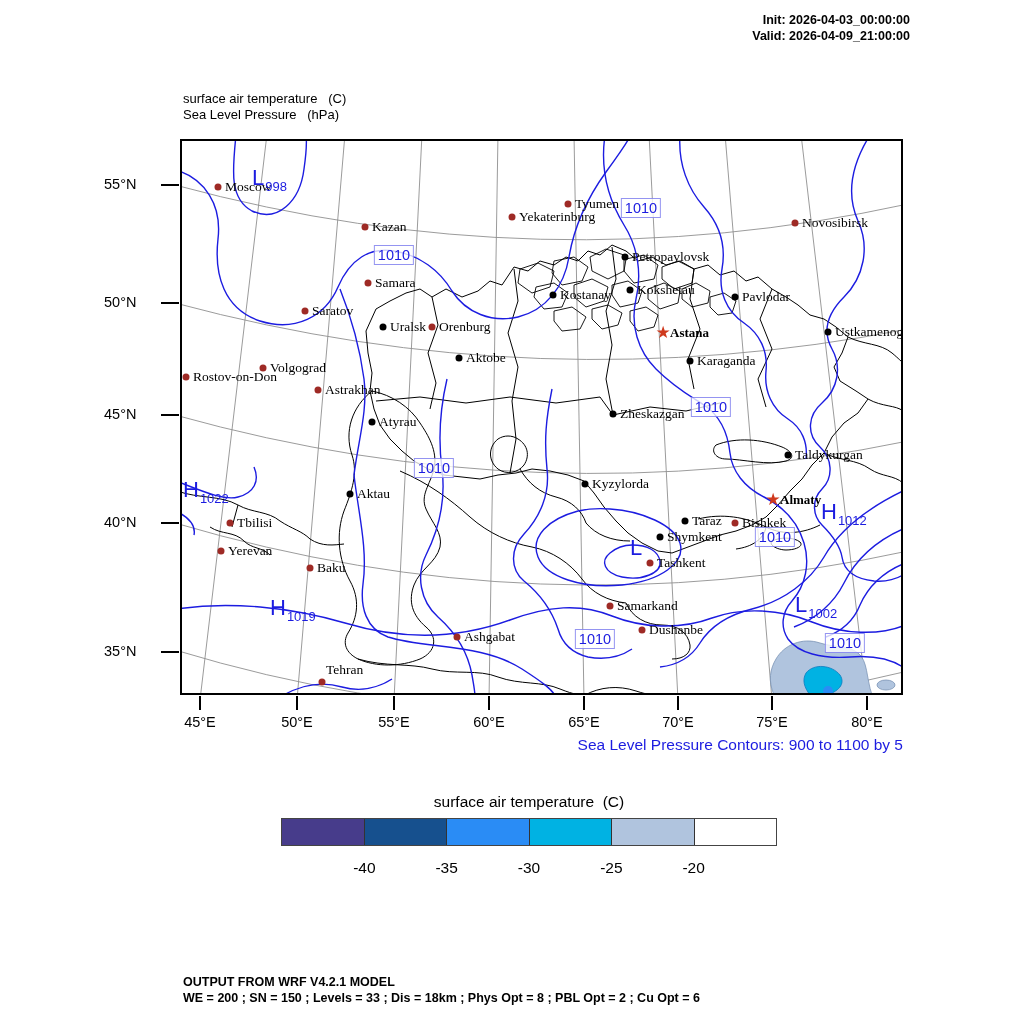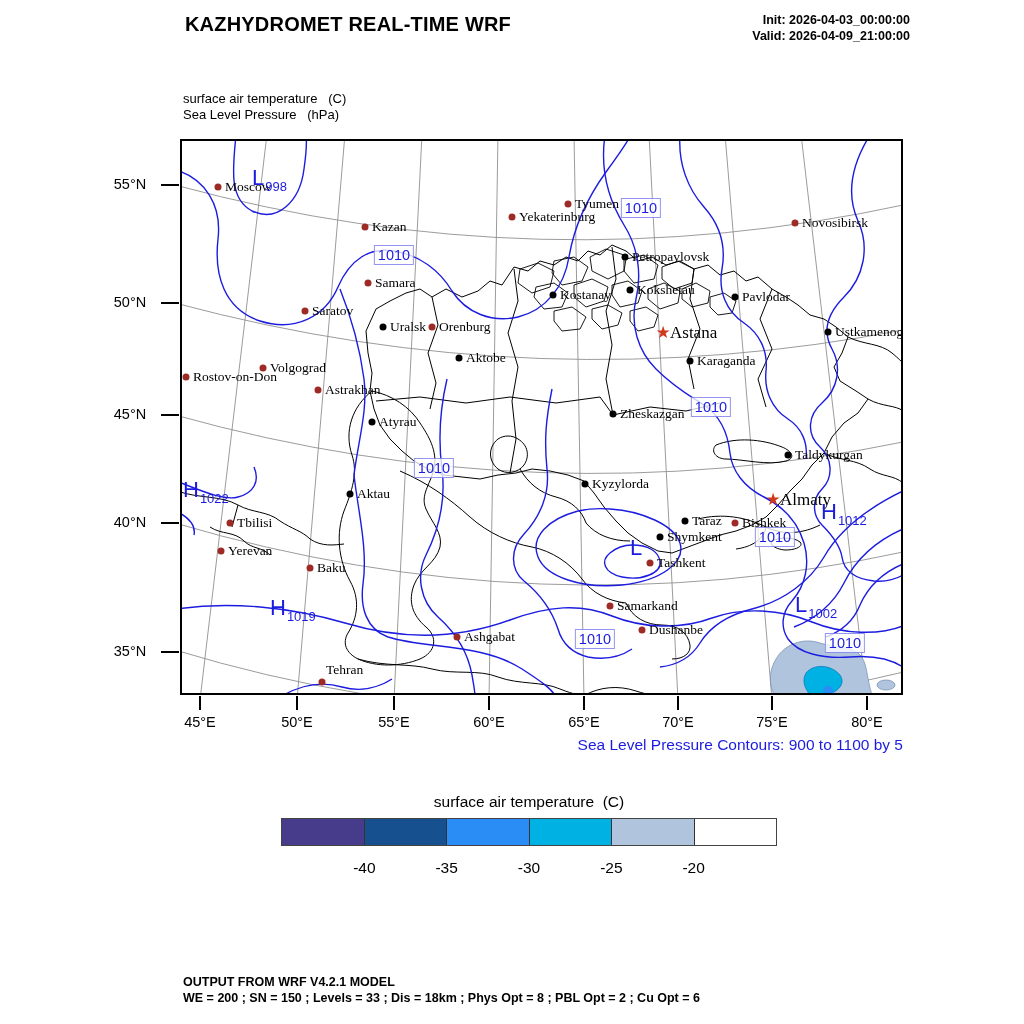--- a/index.html
+++ b/index.html
@@ -13,48 +13,47 @@
   #map{position:absolute;left:180px;top:139px;width:723px;height:556px;overflow:hidden;}
   #map svg{position:absolute;left:0;top:0;}
   #overlay{position:absolute;left:0;top:0;width:723px;height:556px;}
   .dot{position:absolute;width:7px;height:7px;border-radius:50%;transform:translate(-50%,-50%);}
   .dot.red{background:#9e2a25;}
   .dot.black{background:#000;}
   .star{position:absolute;transform:translate(-50%,-54%);font-size:17px;color:#cf3a1e;
         line-height:1;font-family:"DejaVu Sans",sans-serif;}
   .city-label{position:absolute;transform:translateY(-50%);font-family:"Liberation Serif",serif;
         font-size:13.5px;white-space:nowrap;}
-  .city-label.capital{font-weight:normal;font-size:17px;}
+  .city-label.capital{font-weight:bold;font-size:13px;}
   .pc{position:absolute;color:#1c1ce0;white-space:nowrap;}
   .pc-letter{font-size:22px;line-height:1;}
   .pc-sub{font-size:13px;position:relative;top:6px;left:1px;}
   .slp-box{position:absolute;transform:translate(-50%,-50%);color:#1c1ce0;font-size:14.5px;
         border:1px solid rgba(60,60,230,.55);background:rgba(255,255,255,.78);
         padding:0 3px;line-height:18px;white-space:nowrap;}
   .lat-tick{position:absolute;left:161px;width:18px;height:2px;background:#000;}
-  .lat-label{position:absolute;left:104px;width:52px;text-align:center;font-size:14.5px;}
+  .lat-label{position:absolute;left:104px;width:52px;text-align:left;font-size:14.5px;}
   .lon-tick{position:absolute;top:696px;width:2px;height:14px;background:#000;}
   .lon-label{position:absolute;top:714px;width:48px;text-align:center;font-size:14.5px;}
   .contour-note{position:absolute;left:403px;top:736px;width:500px;text-align:right;
         color:#1c1ce0;font-size:15.5px;}
   .cb-title{position:absolute;left:282px;top:793px;width:494px;text-align:center;font-size:15.5px;white-space:pre;}
   #cb-bar{position:absolute;left:282px;top:819px;width:494px;height:26px;display:flex;
         outline:1px solid #444;}
   .cb-seg{flex:1 1 0;border-right:1px solid #333;}
   .cb-seg:last-child{border-right:none;}
   #cb-ticks{position:absolute;left:282px;top:859px;width:494px;height:20px;}
   .cb-tick{position:absolute;transform:translateX(-50%);font-size:15.5px;}
   .footer-line{position:absolute;left:183px;font-size:12.5px;font-weight:bold;white-space:pre;}
 </style>
 </head>
 <body>
 
 <div class="page">
 
-  <div class="title">KAZHYDROMET REAL-TIME WRF</div>
   <div class="init-line" style="top:13px">Init: 2026-04-03_00:00:00</div>
   <div class="init-line" style="top:29px">Valid: 2026-04-09_21:00:00</div>
 
   <div class="field-line" style="top:91px">surface air temperature   (C)</div>
   <div class="field-line" style="top:107px">Sea Level Pressure   (hPa)</div>
 
   <div id="map">
     <svg width="723" height="556" viewBox="0 0 723 556">
       <g stroke="#909090" stroke-width="0.9" fill="none">
         <path d="M -5,46 Q 360,145 728,65"></path>

